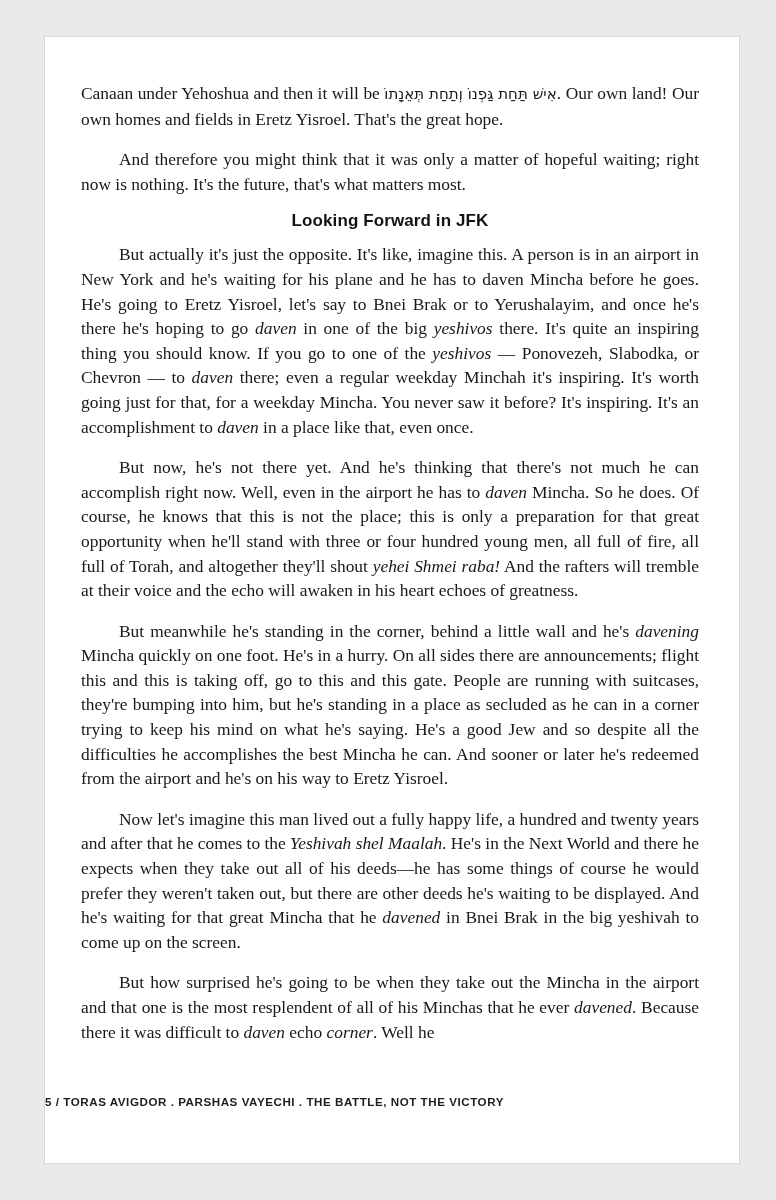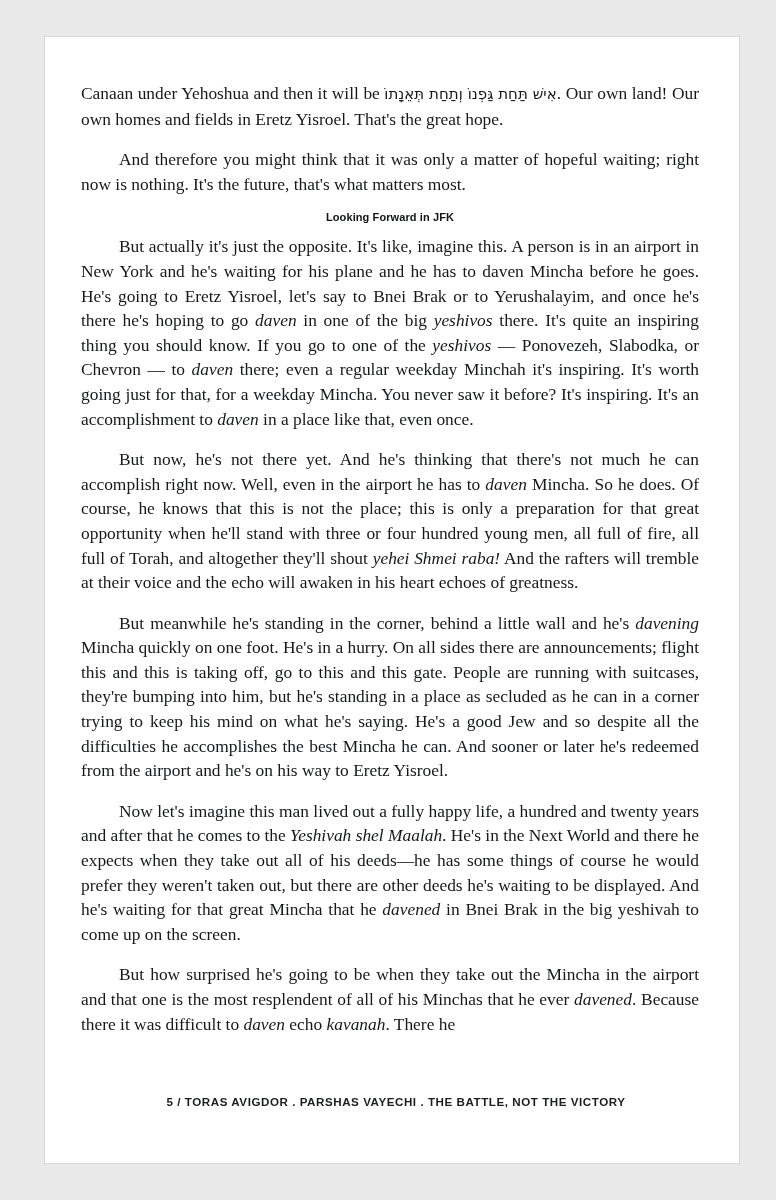--- a/index.html
+++ b/index.html
@@ -41,47 +41,46 @@
   p.para.noindent {
     text-indent: 0;
   }
   p.para + p.para {
     margin-top: 16px;
   }
   .heading {
     text-align: center;
     font-family: "Liberation Sans", sans-serif;
     font-weight: bold;
-    font-size: 11px;
+    font-size: 17px;
     color: #111315;
     margin: 15px 0 11px 0;
     letter-spacing: 0.1px;
   }
   .hebrew {
     font-family: "DejaVu Sans", sans-serif;
     font-size: 15px;
     direction: rtl;
     unicode-bidi: isolate;
   }
   em.it {
     font-style: italic;
     font-family: Liberation Serif, serif;
   }
   .footer {
     position: absolute;
     left: 0;
     right: 0;
     top: 1058px;
-    text-align: center;
+    text-align: left;
     font-family: "Liberation Sans", sans-serif;
     font-weight: bold;
     font-size: 11.6px;
     letter-spacing: 0.55px;
     color: #1b1d1f;
-    padding-left: 8px;
   }
 </style>
 </head>
 <body>
 
 <div class="page">
   <div class="content">
 
     <p class="para noindent"><span>Canaan under Yehoshua and then it will be </span><span class="hebrew">אִישׁ תַּחַת גַּפְנוֹ וְתַחַת תְּאֵנָתוֹ</span><span>. Our own land! Our own homes and fields in Eretz Yisroel. That's the great hope.</span></p>
 
@@ -91,18 +90,18 @@
 
     <p class="para"><span>But actually it's just the opposite. It's like, imagine this. A person is in an airport in New York and he's waiting for his plane and he has to daven Mincha before he goes. He's going to Eretz Yisroel, let's say to Bnei Brak or to Yerushalayim, and once he's there he's hoping to go </span><em class="it">daven</em><span> in one of the big </span><em class="it">yeshivos</em><span> there. It's quite an inspiring thing you should know. If you go to one of the </span><em class="it">yeshivos</em><span> — Ponovezeh, Slabodka, or Chevron — to </span><em class="it">daven</em><span> there; even a regular weekday Minchah it's inspiring. It's worth going just for that, for a weekday Mincha. You never saw it before? It's inspiring. It's an accomplishment to </span><em class="it">daven</em><span> in a place like that, even once.</span></p>
 
     <p class="para"><span>But now, he's not there yet. And he's thinking that there's not much he can accomplish right now. Well, even in the airport he has to </span><em class="it">daven</em><span> Mincha. So he does. Of course, he knows that this is not the place; this is only a preparation for that great opportunity when he'll stand with three or four hundred young men, all full of fire, all full of Torah, and altogether they'll shout </span><em class="it">yehei Shmei raba!</em><span> And the rafters will tremble at their voice and the echo will awaken in his heart echoes of greatness.</span></p>
 
     <p class="para"><span>But meanwhile he's standing in the corner, behind a little wall and he's </span><em class="it">davening</em><span> Mincha quickly on one foot. He's in a hurry. On all sides there are announcements; flight this and this is taking off, go to this and this gate. People are running with suitcases, they're bumping into him, but he's standing in a place as secluded as he can in a corner trying to keep his mind on what he's saying. He's a good Jew and so despite all the difficulties he accomplishes the best Mincha he can. And sooner or later he's redeemed from the airport and he's on his way to Eretz Yisroel.</span></p>
 
 
     <p class="para"><span>Now let's imagine this man lived out a fully happy life, a hundred and twenty years and after that he comes to the </span><em class="it">Yeshivah shel Maalah</em><span>. He's in the Next World and there he expects when they take out all of his deeds—he has some things of course he would prefer they weren't taken out, but there are other deeds he's waiting to be displayed. And he's waiting for that great Mincha that he </span><em class="it">davened</em><span> in Bnei Brak in the big yeshivah to come up on the screen.</span></p>
 
-    <p class="para"><span>But how surprised he's going to be when they take out the Mincha in the airport and that one is the most resplendent of all of his Minchas that he ever </span><em class="it">davened</em><span>. Because there it was difficult to </span><em class="it">daven</em><span> echo </span><em class="it">kavanah</em><span>. There he</span></p>
+    <p class="para"><span>But how surprised he's going to be when they take out the Mincha in the airport and that one is the most resplendent of all of his Minchas that he ever </span><em class="it">davened</em><span>. Because there it was difficult to </span><em class="it">daven</em><span> echo </span><em class="it">corner</em><span>. Well he</span></p>
 
   </div>
 
   <div class="footer">5 / TORAS AVIGDOR . PARSHAS VAYECHI . THE BATTLE, NOT THE VICTORY</div>
 </div>
 
 </body></html>

